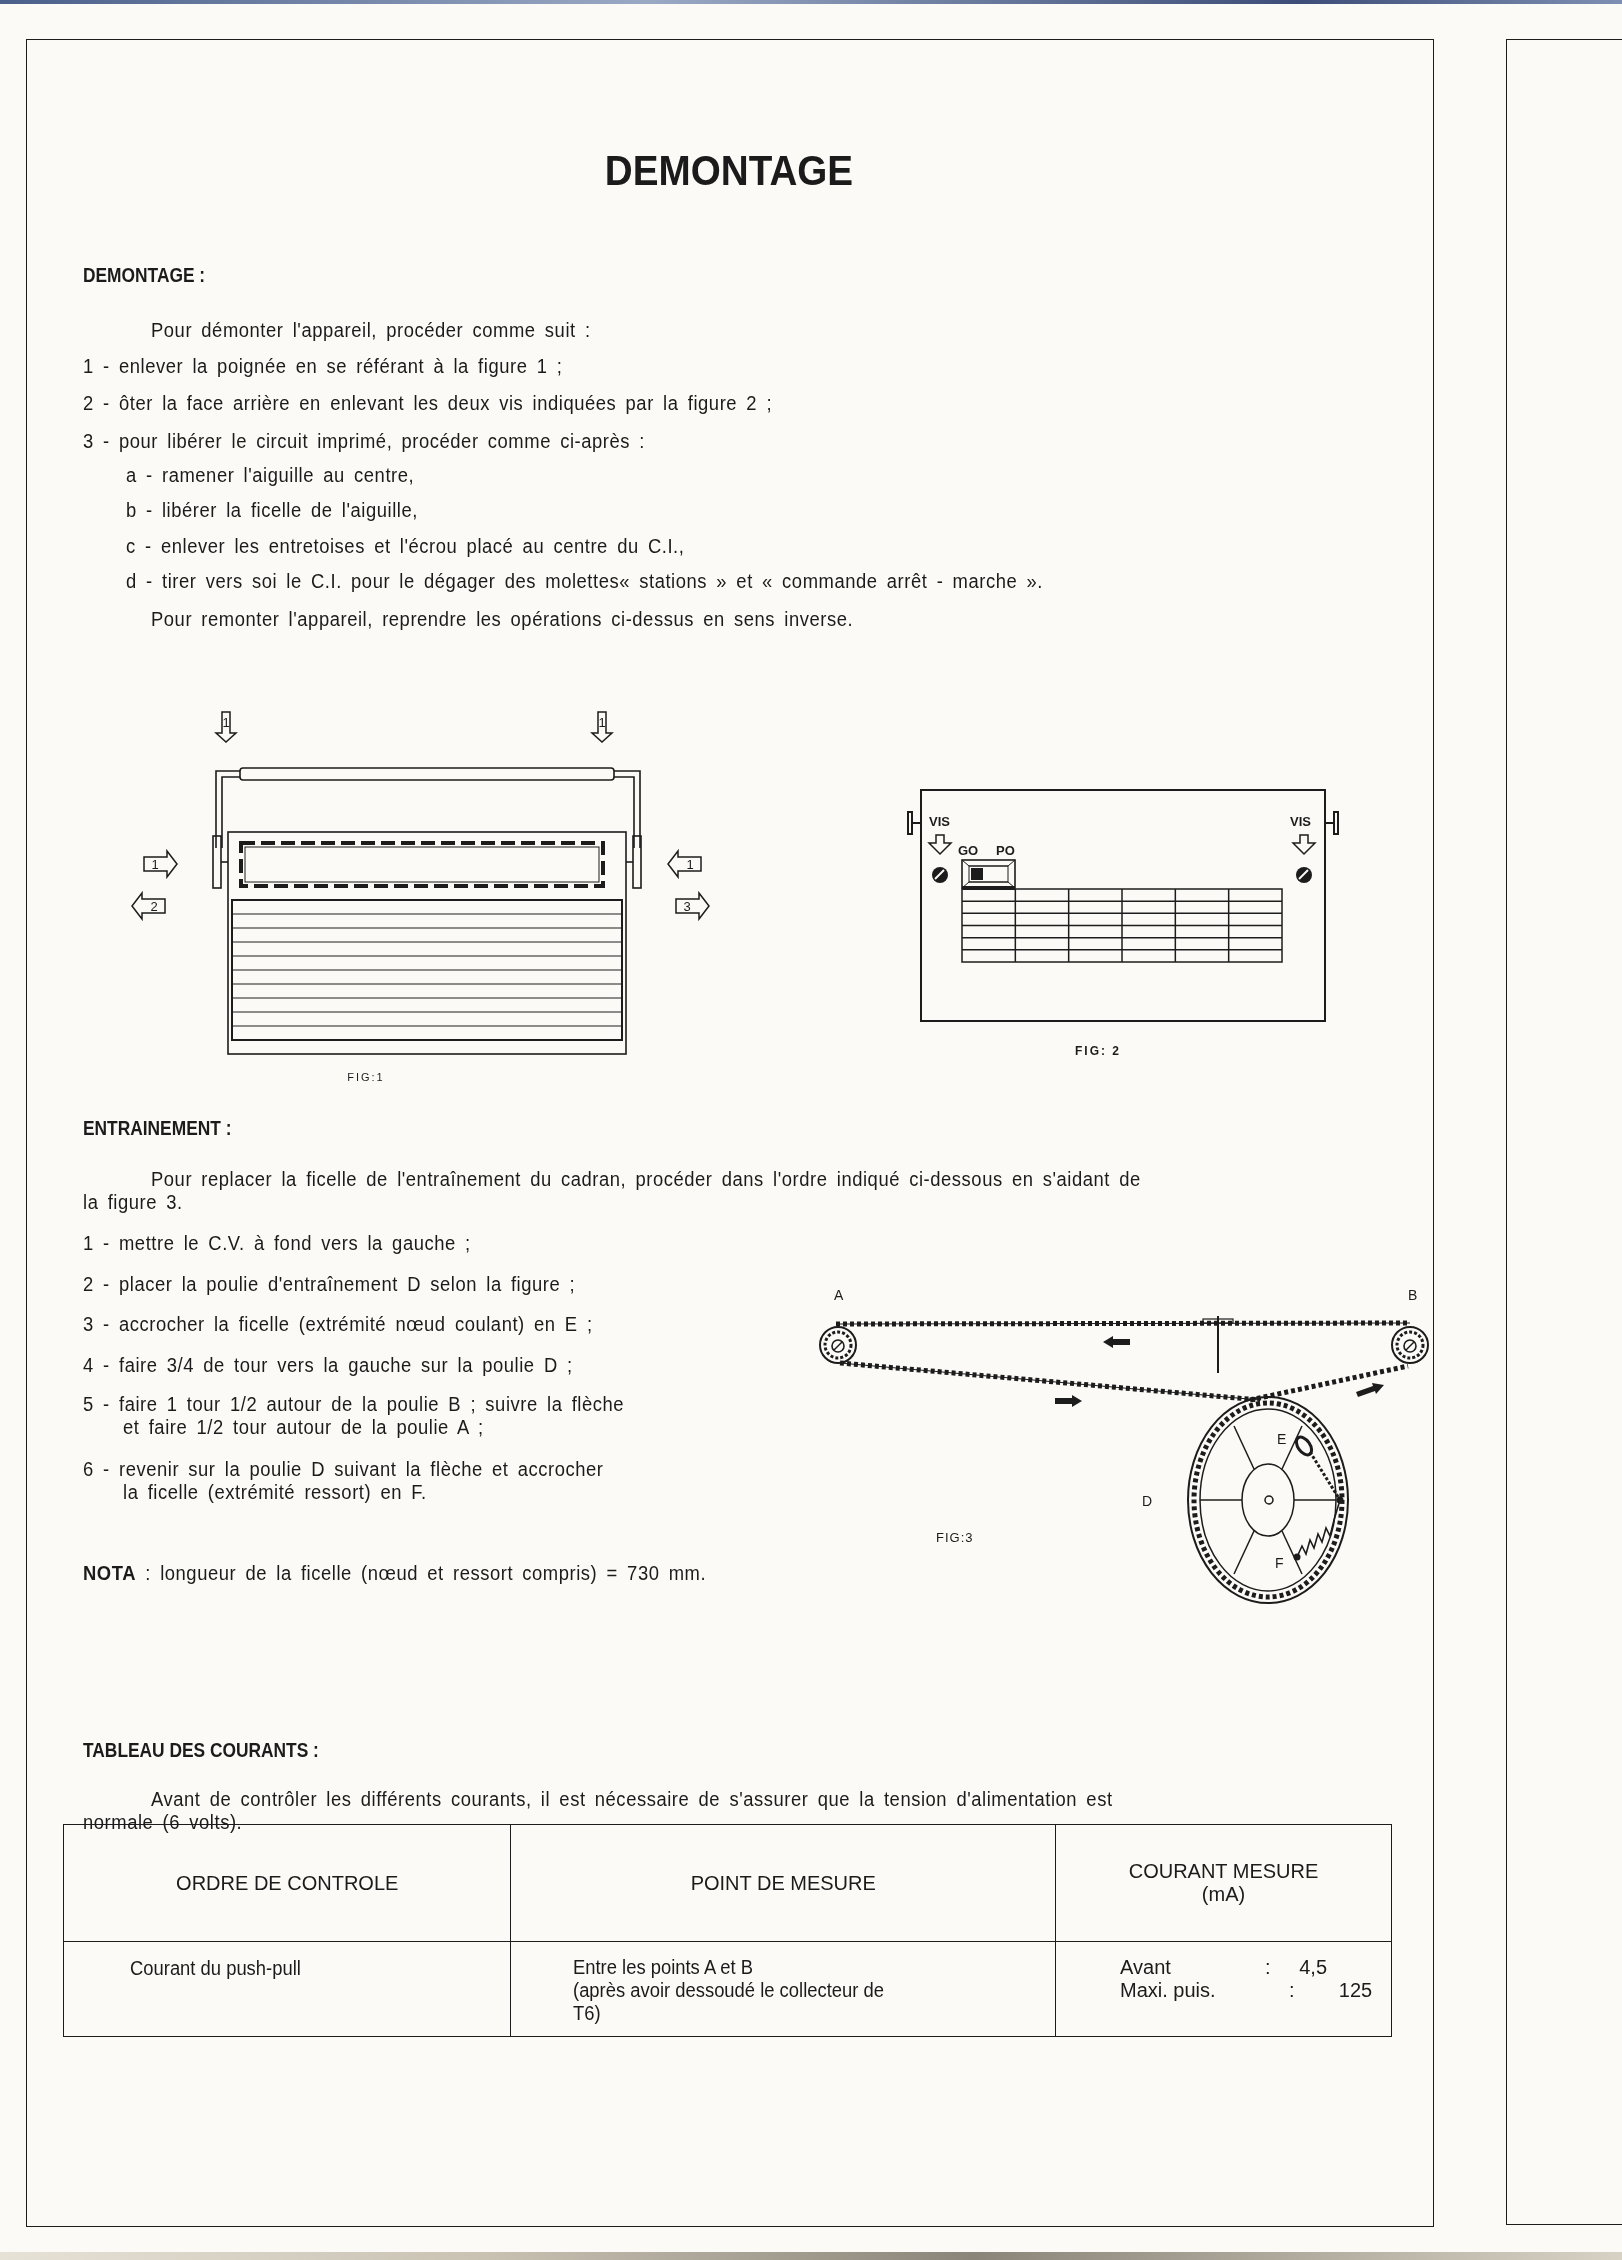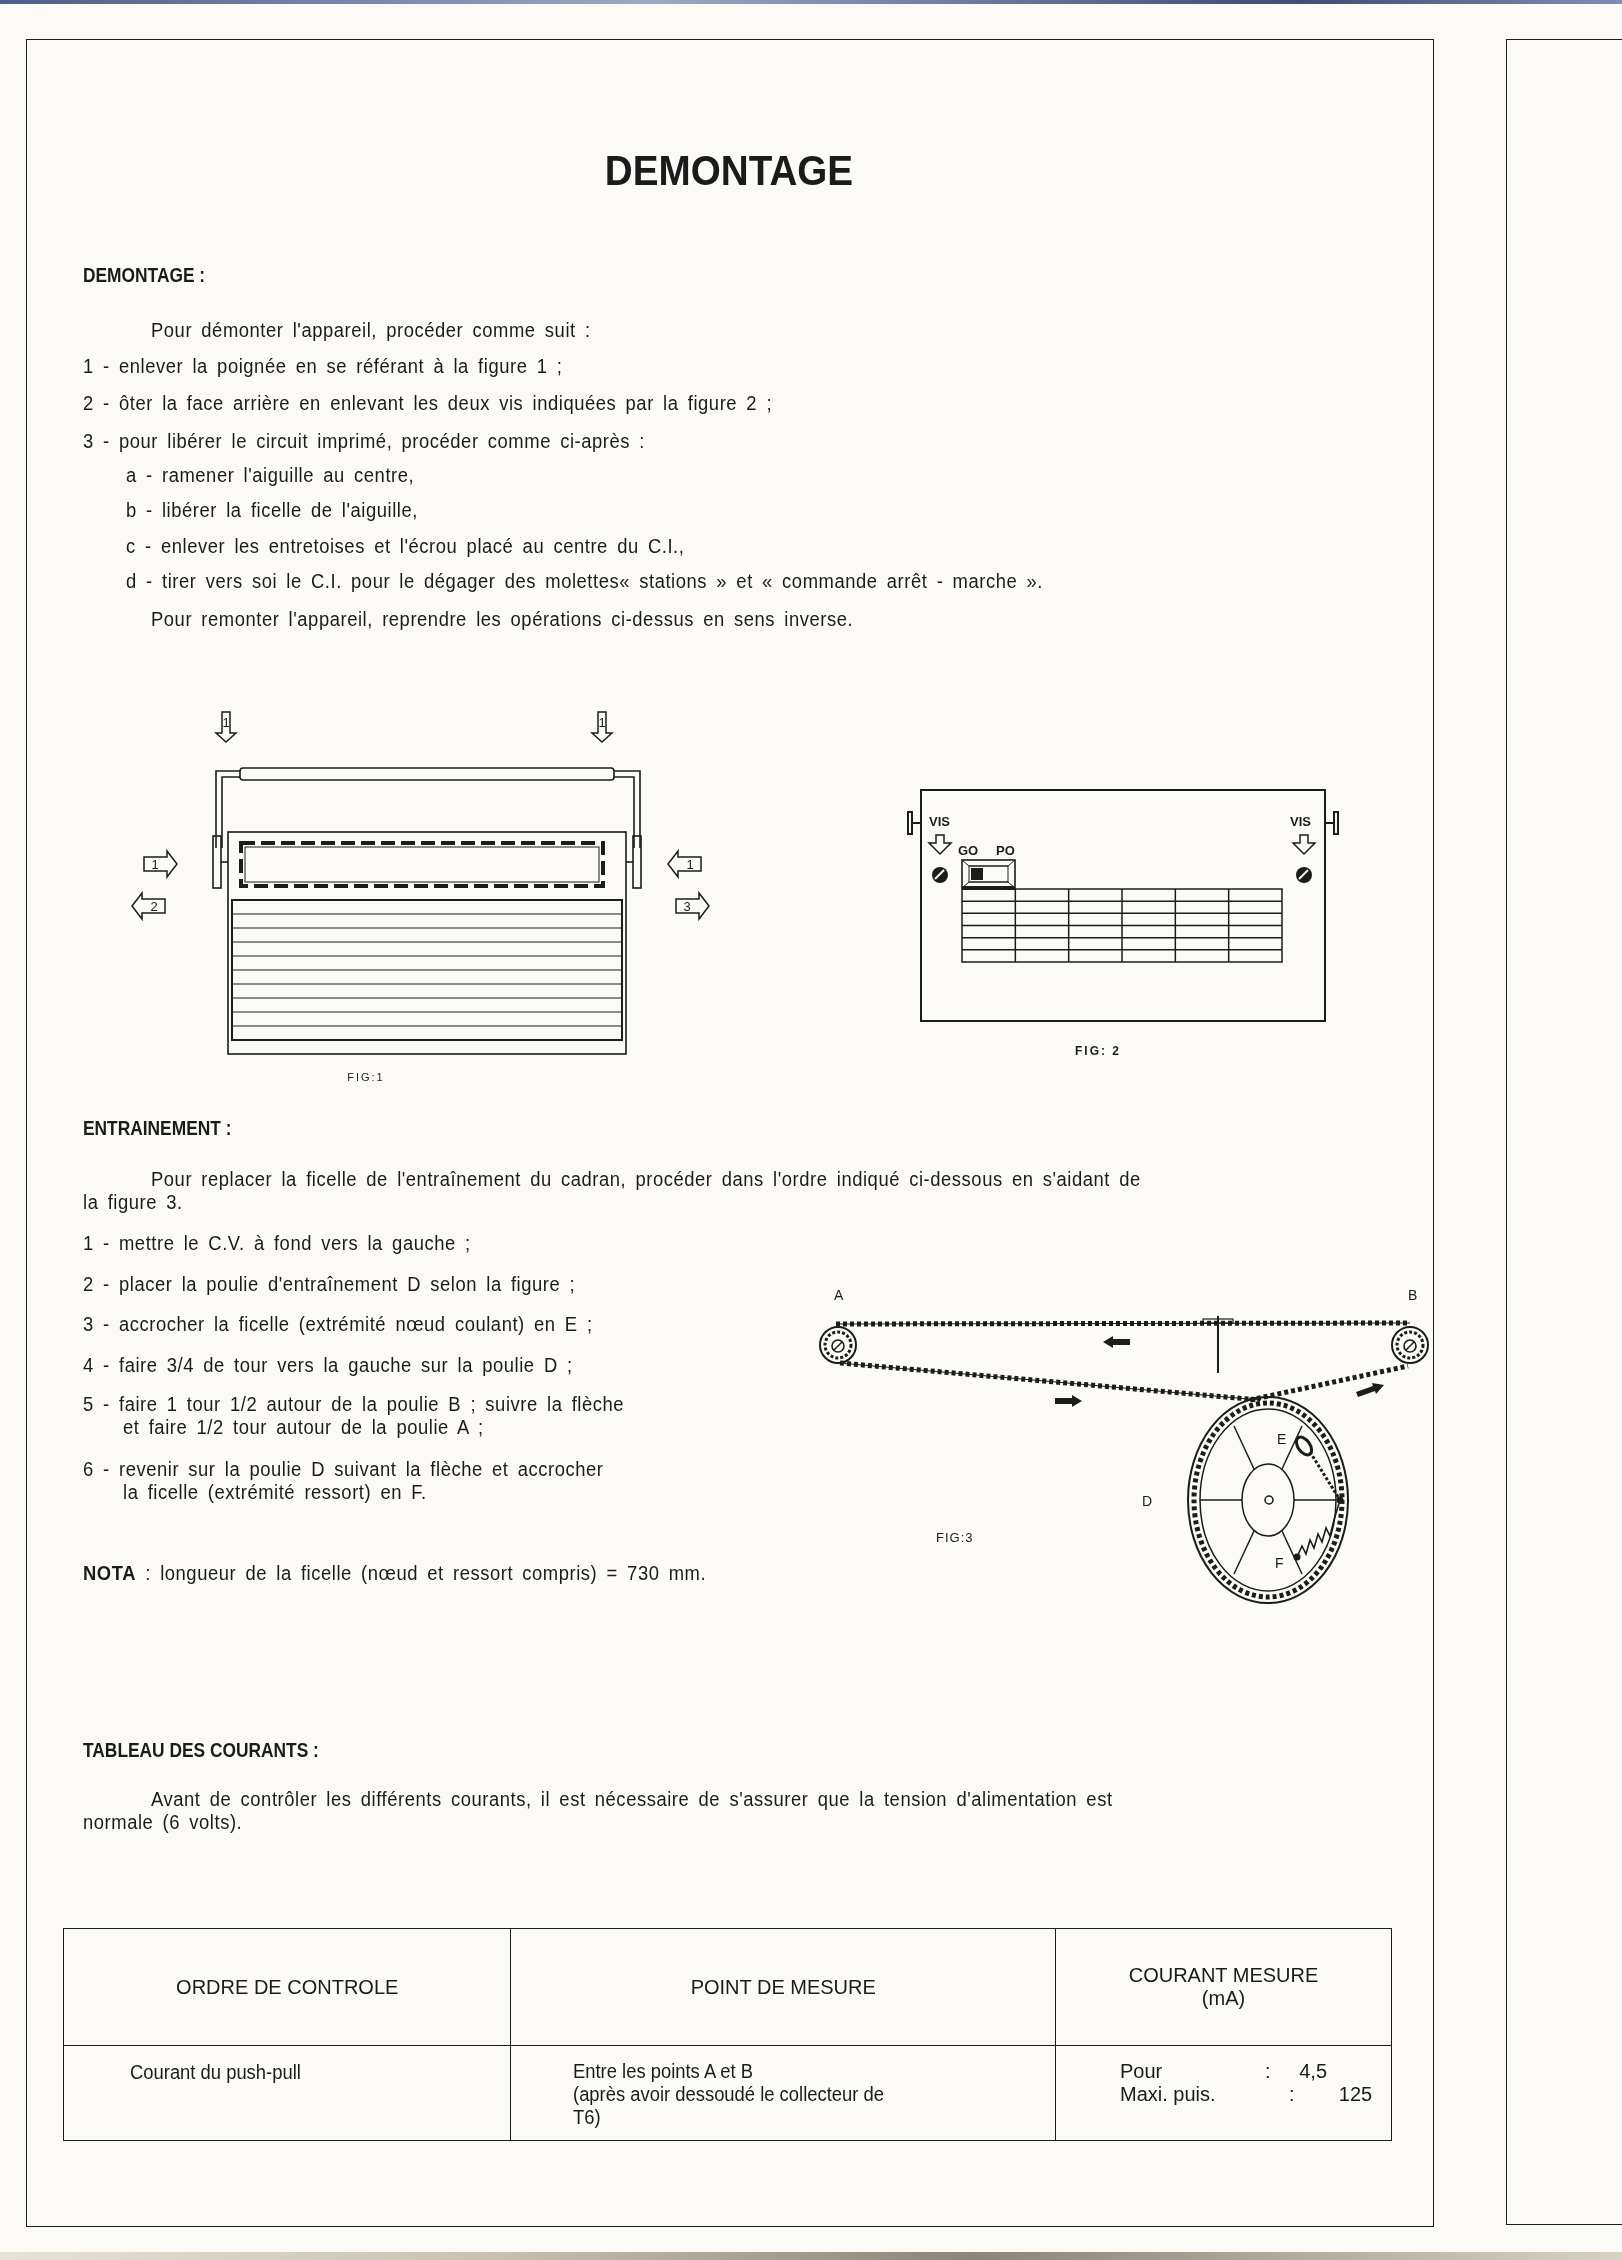--- a/index.html
+++ b/index.html
@@ -17,21 +17,21 @@
     border: 1.9px solid #1c1c1c; box-sizing: border-box; }
   .frame2 { position: absolute; left: 1506px; top: 39px; width: 135px; height: 2186px;
     border: 1.9px solid #1c1c1c; border-right: none; box-sizing: border-box; }
   .abs { position: absolute; }
   .title { left: 0; width: 1458px; top: 147px; text-align: center; font-size: 42px;
     font-weight: bold; letter-spacing: 0px; transform: scaleX(0.92); }
   .h2 { font-weight: bold; font-size: 19.3px; transform-origin: left; transform: scaleX(0.9); white-space: nowrap; }
   .p { font-size: 20px; white-space: nowrap; transform-origin: left; transform: scaleX(0.92); letter-spacing: 0.6px; word-spacing: 3.9px; }
   .bold { font-weight: bold; }
   svg { position: absolute; overflow: visible; }
-  table.courants { position: absolute; left: 63px; top: 1928px; width: 1329px;
+  table.courants { position: absolute; left: 63px; top: 1824px; width: 1329px;
     border-collapse: collapse; font-size: 20px; padding-left: 24px; }
   table.courants td { border: 1.9px solid #1c1c1c; vertical-align: top; }
   .th { height: 114px; vertical-align: middle !important; text-align: center; }
   .cell-inner { transform-origin: left; transform: scaleX(0.92); white-space: nowrap; }
 </style>
 </head>
 <body>
 
 <div class="topstrip"></div>
 <div class="frame"></div>
@@ -243,21 +243,21 @@
     <td style="padding:15.4px 0 0 66px;">
       <div class="cell-inner">Courant du push-pull</div>
     </td>
     <td style="padding:13.5px 0 0 62px; line-height:23px;">
       <div class="cell-inner">Entre les points A et B</div>
       <div class="cell-inner">(après avoir dessoudé le collecteur de</div>
       <div class="cell-inner">T6)</div>
     </td>
     <td style="padding:13.5px 0 0 64px; line-height:23px;">
       <div style="display:flex;">
-            <span style="width:145px">Pour</span>
+            <span style="width:145px">Avant</span>
             <span style="width:23px">:</span>
             <span style="width:39px;text-align:right">4,5</span>
           </div>
       <div style="display:flex;gap:24px;">
             <span style="width:145px">Maxi. puis.</span>
             <span style="width:23px">:</span>
             <span style="width:39px;text-align:center">125</span>
           </div>
     </td>
   </tr>

